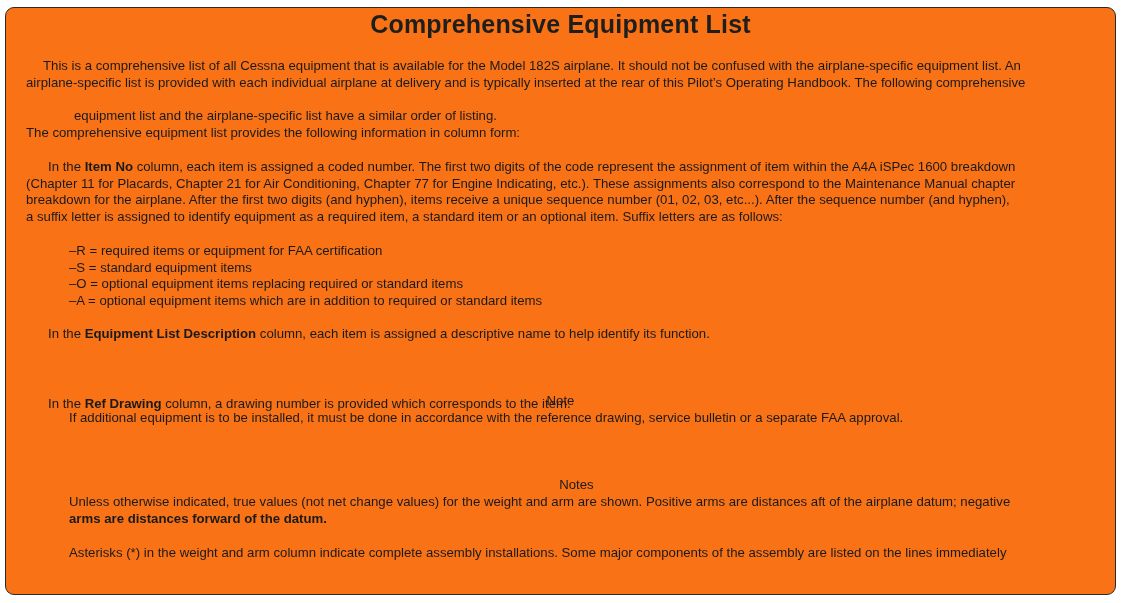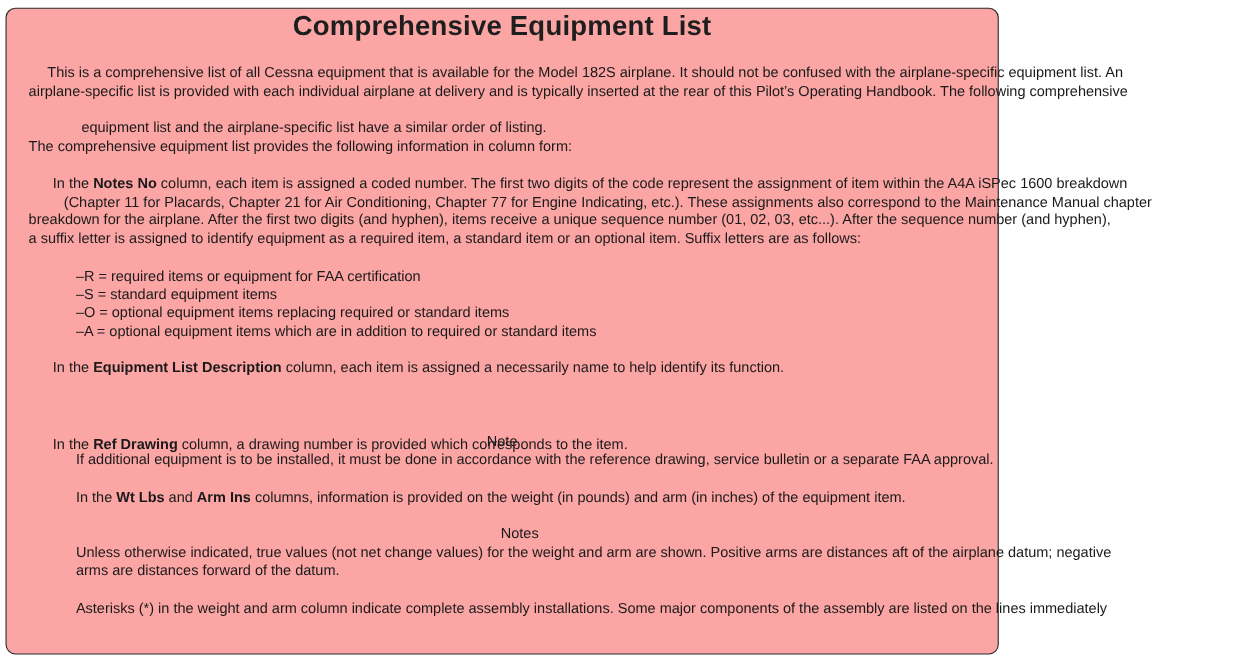--- a/index.html
+++ b/index.html
@@ -12,23 +12,23 @@
       height: 603px;
       position: relative;
       overflow: hidden;
       font-family: "Liberation Sans", sans-serif;
       color: #1a1a1a;
     }
     .panel {
       position: absolute;
       left: 5px;
       top: 7px;
-      width: 903px;
+      width: 1111px;
       height: 588px;
-      background: #fca5a5;
+      background: #f97316;
       border: 1.5px solid #2a2a2a;
       border-radius: 9px;
       box-sizing: border-box;
     }
     .title {
       position: absolute;
       left: 0;
       right: 0;
       top: 2px;
       text-align: center;
@@ -56,43 +56,40 @@
 <div class="panel">
   <div class="title">Comprehensive Equipment List</div>
 
   <div class="txt" style="left:20px; top:50px;margin-left:17px;">This is a comprehensive list of all Cessna equipment that is available for the Model 182S airplane. It should not be confused with the airplane-specific equipment list. An</div>
   <div class="txt" style="left:20px; top:66.7px;">airplane-specific list is provided with each individual airplane at delivery and is typically inserted at the rear of this Pilot’s Operating Handbook. The following comprehensive</div>
   <div class="txt" style="left:20px; top:100px;margin-left:48px;">equipment list and the airplane-specific list have a similar order of listing.</div>
 
   <div class="txt" style="left:20px; top:117px;">The comprehensive equipment list provides the following information in column form:</div>
 
   <div class="txt" style="left:42px; top:151px;">
-    <span>In the </span><b>Notes No</b><span> column, each item is assigned a coded number. The first two digits of the code represent the assignment of item within the A4A iSPec 1600 breakdown</span>
+    <span>In the </span><b>Item No</b><span> column, each item is assigned a coded number. The first two digits of the code represent the assignment of item within the A4A iSPec 1600 breakdown</span>
   </div>
-  <div class="txt" style="left:20px; top:167.7px;margin-left:32px;">(Chapter 11 for Placards, Chapter 21 for Air Conditioning, Chapter 77 for Engine Indicating, etc.). These assignments also correspond to the Maintenance Manual chapter</div>
+  <div class="txt" style="left:20px; top:167.7px;">(Chapter 11 for Placards, Chapter 21 for Air Conditioning, Chapter 77 for Engine Indicating, etc.). These assignments also correspond to the Maintenance Manual chapter</div>
   <div class="txt" style="left:20px; top:184.4px;">breakdown for the airplane. After the first two digits (and hyphen), items receive a unique sequence number (01, 02, 03, etc...). After the sequence number (and hyphen),</div>
   <div class="txt" style="left:20px; top:201.1px;">a suffix letter is assigned to identify equipment as a required item, a standard item or an optional item. Suffix letters are as follows:</div>
 
   <div class="txt" style="left:63px; top:251.7px;">–S = standard equipment items</div>
   <div class="txt" style="left:63px; top:235px;">–R = required items or equipment for FAA certification</div>
   <div class="txt" style="left:63px; top:268.4px;">–O = optional equipment items replacing required or standard items</div>
   <div class="txt" style="left:63px; top:285.1px;">–A = optional equipment items which are in addition to required or standard items</div>
 
   <div class="txt" style="left:42px; top:318px;">
-    <span>In the </span><b>Equipment List Description</b><span> column, each item is assigned a necessarily name to help identify its function.</span>
+    <span>In the </span><b>Equipment List Description</b><span> column, each item is assigned a descriptive name to help identify its function.</span>
   </div>
 
   <div class="txt" style="left:42px; top:352px;margin-top:36px;">
     <span>In the </span><b>Ref Drawing</b><span> column, a drawing number is provided which corresponds to the item.</span>
   </div>
 
   <div class="txt center" style="left:0; right:0; top:385px;">Note</div>
   <div class="txt" style="left:63px; top:402px;">If additional equipment is to be installed, it must be done in accordance with the reference drawing, service bulletin or a separate FAA approval.</div>
 
-  <div class="txt" style="left:63px; top:435.5px;">
-    <span>In the </span><b>Wt Lbs</b><span> and </span><b>Arm Ins</b><span> columns, information is provided on the weight (in pounds) and arm (in inches) of the equipment item.</span>
-  </div>
 
   <div class="txt center" style="left:0; right:0; top:469px;padding-left:32px;">Notes</div>
   <div class="txt" style="left:63px; top:486px;">Unless otherwise indicated, true values (not net change values) for the weight and arm are shown. Positive arms are distances aft of the airplane datum; negative</div>
-  <div class="txt" style="left:63px; top:502.7px;">arms are distances forward of the datum.</div>
+  <div class="txt" style="left:63px; top:502.7px;font-weight:bold;">arms are distances forward of the datum.</div>
   <div class="txt" style="left:63px; top:536.5px;">Asterisks (*) in the weight and arm column indicate complete assembly installations. Some major components of the assembly are listed on the lines immediately</div>
 </div>
 
 </body></html>

